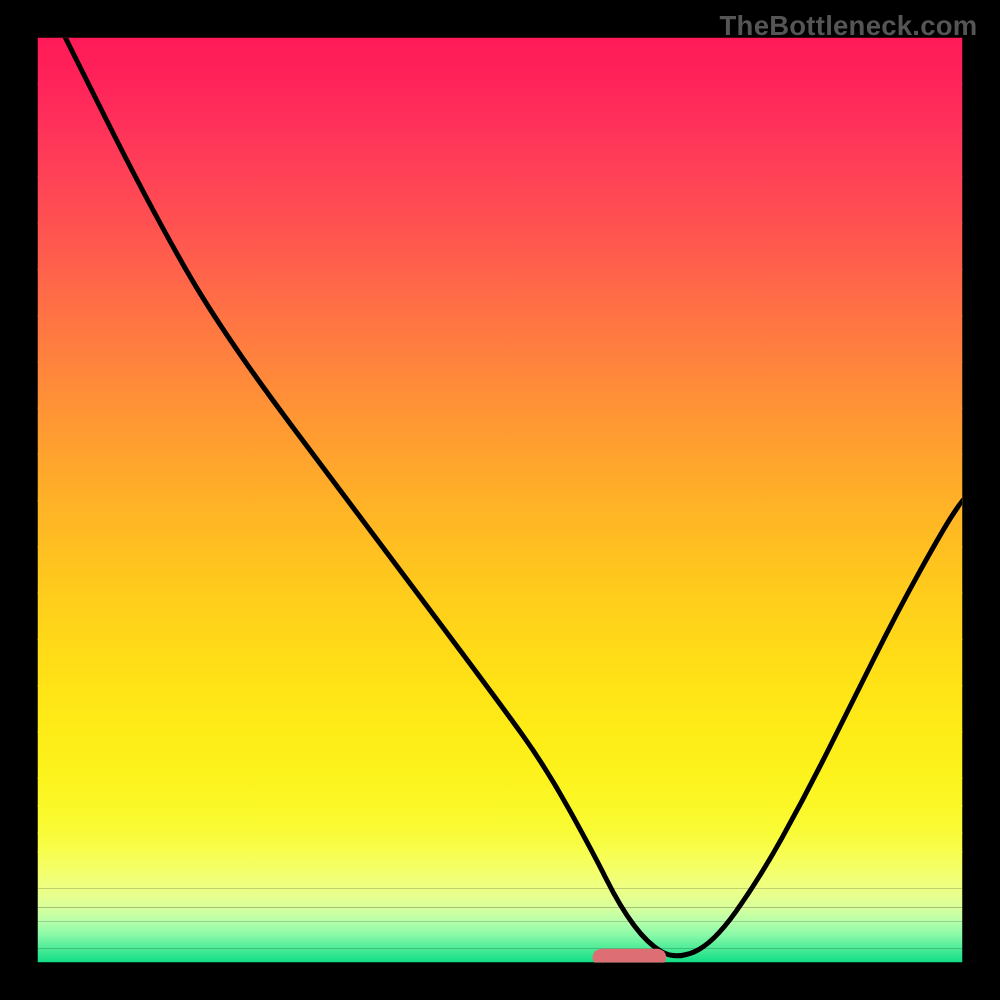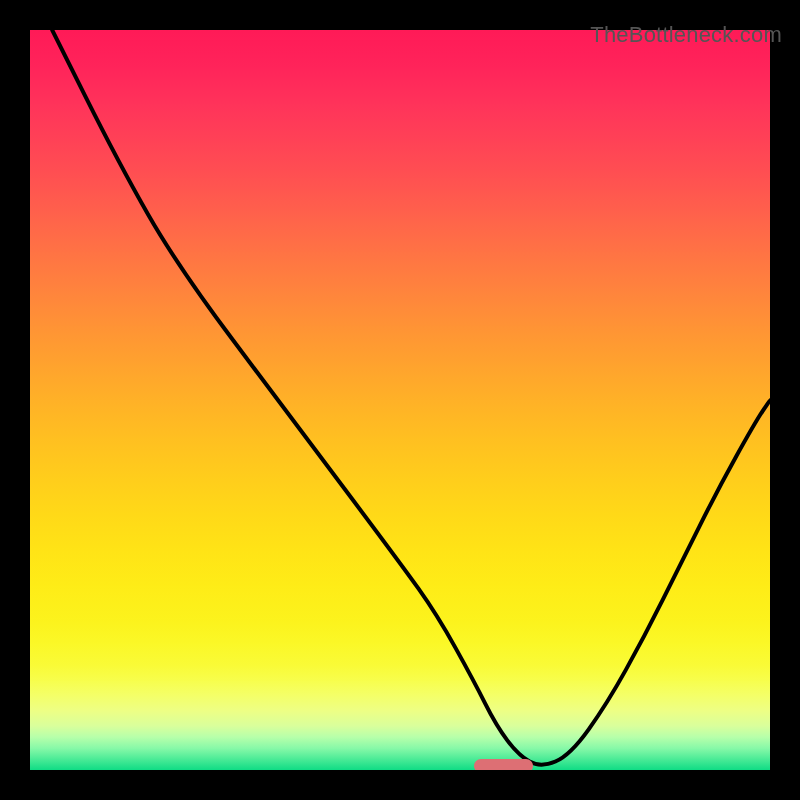--- a/index.html
+++ b/index.html
@@ -11,25 +11,25 @@
     overflow: hidden;
     font-family: Arial, Helvetica, sans-serif;
   }
   .wrap {
     position: relative;
     width: 800px;
     height: 800px;
   }
   .watermark {
     position: absolute;
-    top: 22px;
+    top: 8px;
     right: 18px;
     color: #555;
     font-size: 22px;
-    font-weight: 400;
+    font-weight: 700;
     letter-spacing: 0.2px;
     z-index: 5;
     margin-left: 20px;
   }
   .plot {
     position: absolute;
     left: 30px;
     top: 30px;
     width: 740px;
     height: 740px;

